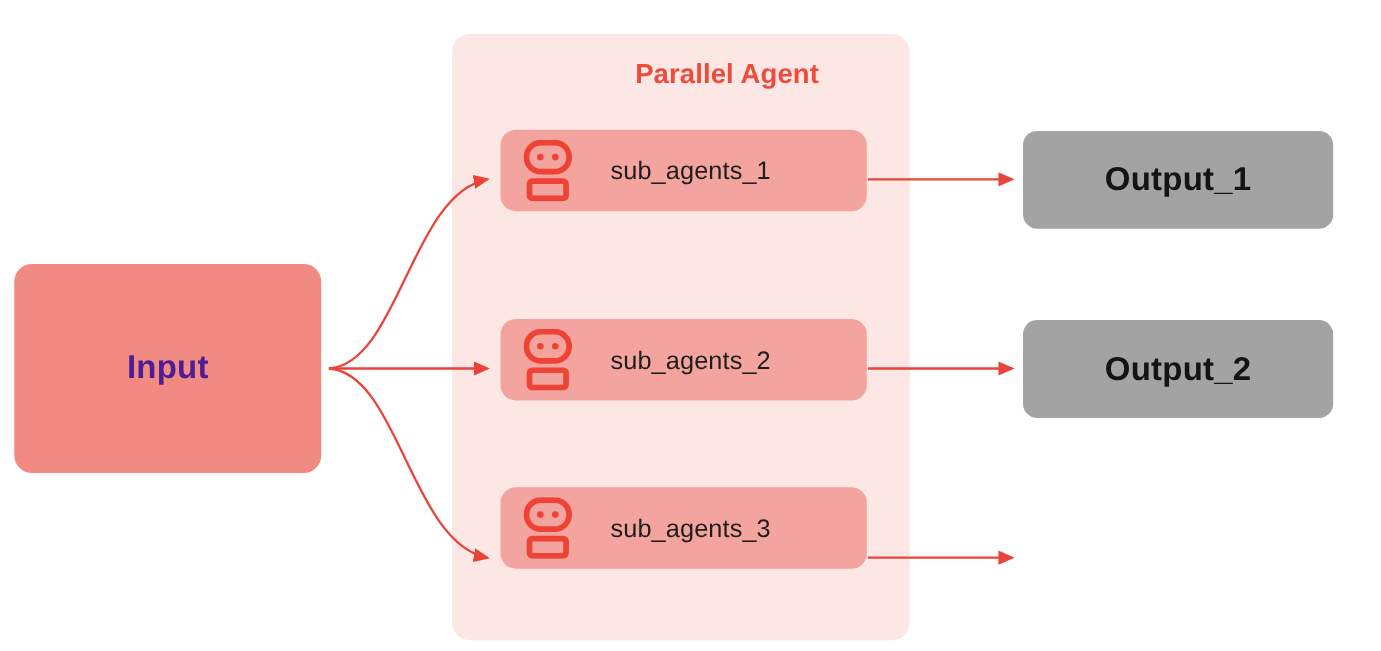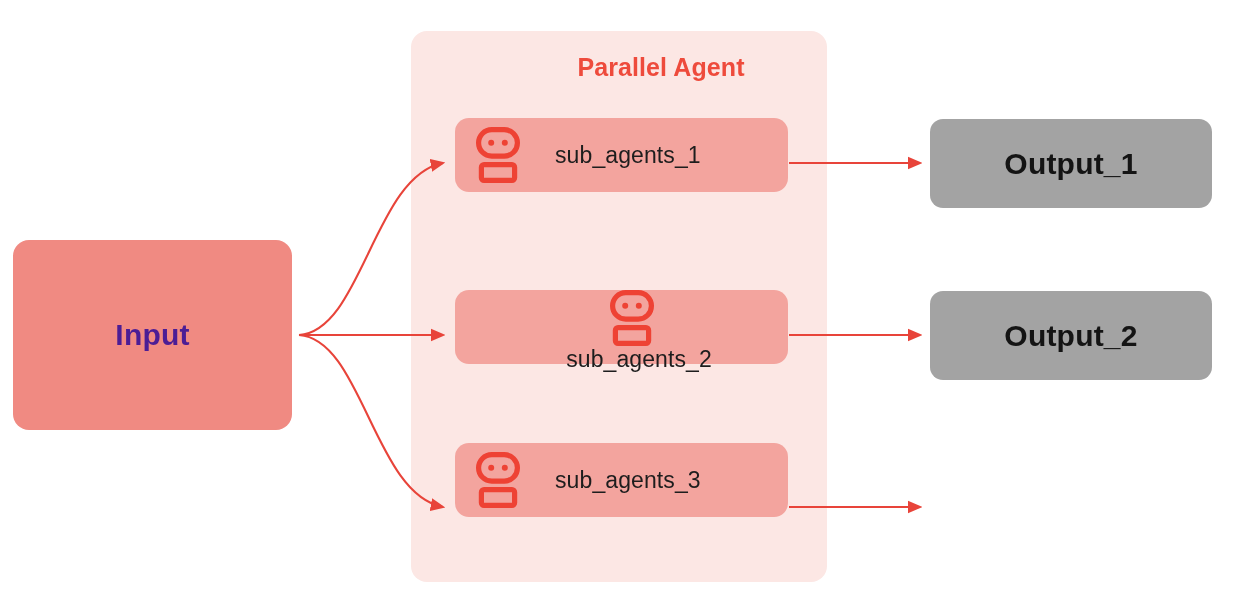--- a/index.html
+++ b/index.html
@@ -81,21 +81,21 @@
     left: 455px;
     width: 333px;
     height: 74px;
     background: #F3A49E;
     border-radius: 14px;
     display: flex;
     align-items: center;
     z-index: 2;
   }
   .subagent-node.row-1 { top: 118px; }
-  .subagent-node.row-2 { top: 290px; flex-direction: column; }
+  .subagent-node.row-2 { top: 290px; }
   .subagent-node.row-3 { top: 443px; }
 
   .robot-icon {
     width: 44px;
     height: 56px;
     margin-left: 21px;
     flex: 0 0 auto;
     display: block;
   }
   .subagent-label {

